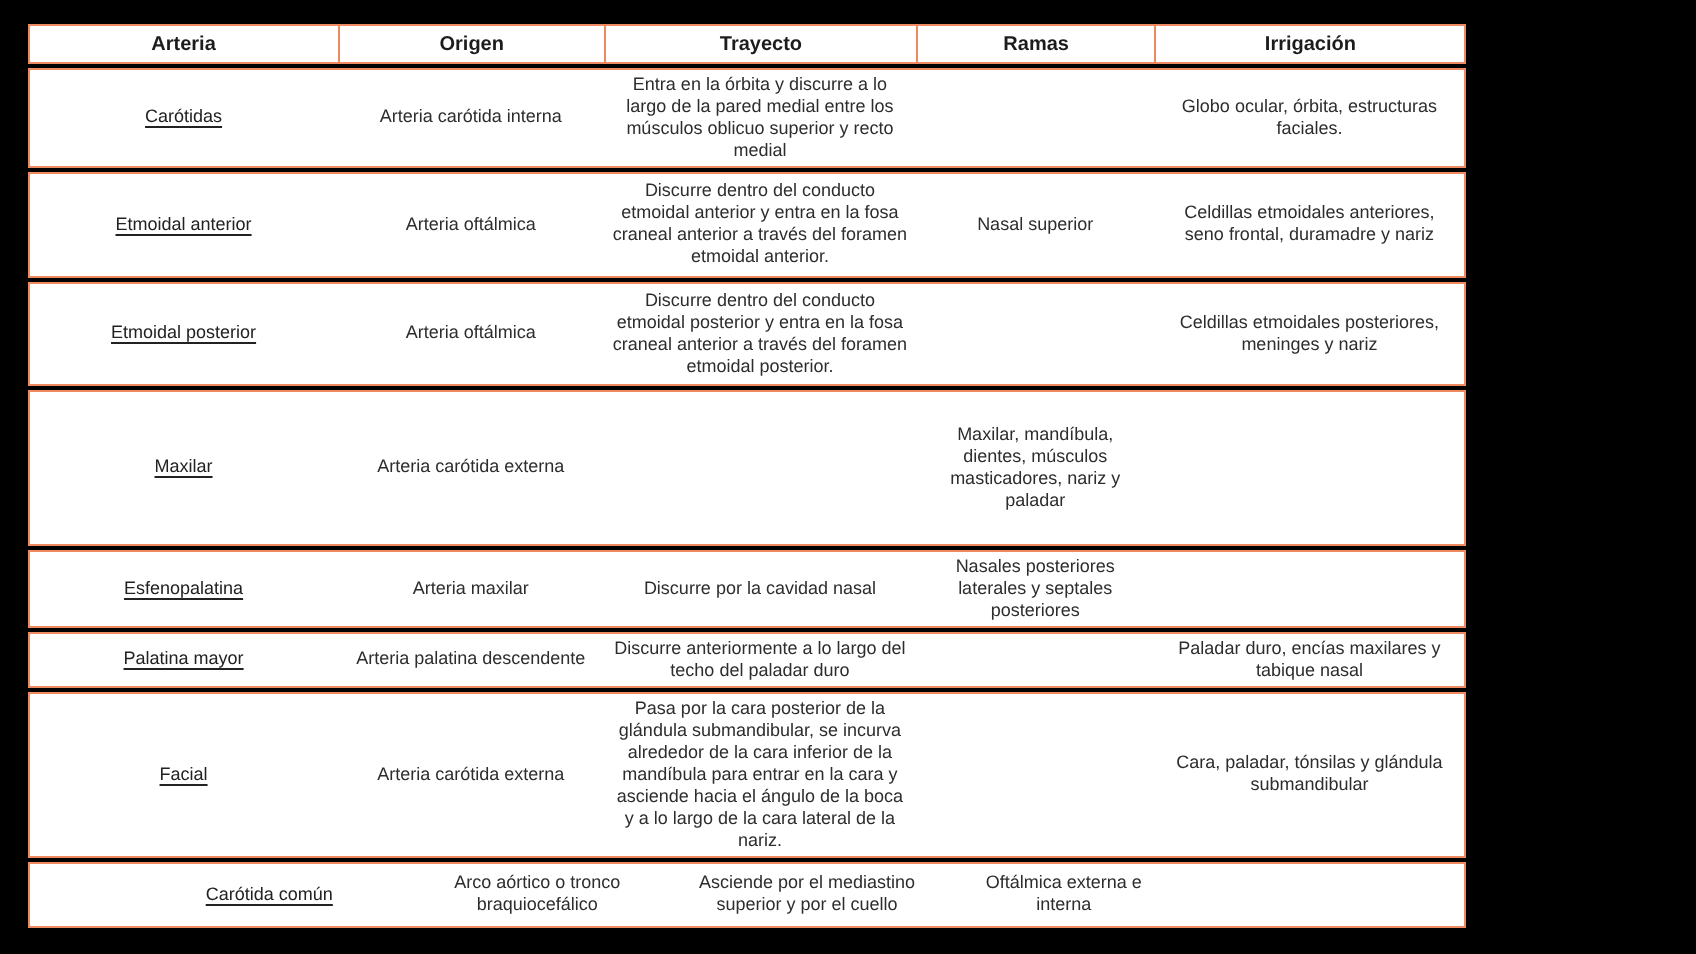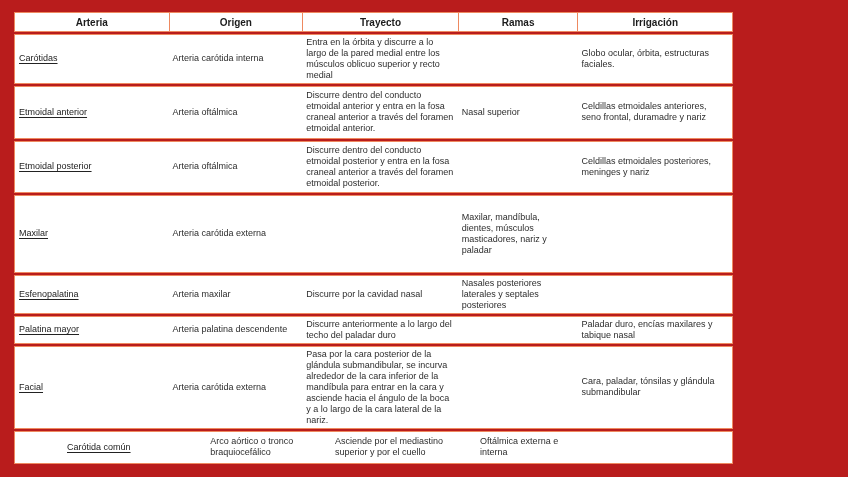--- a/index.html
+++ b/index.html
@@ -2,36 +2,36 @@
 <html><head>
 <meta charset="utf-8">
 <style>
   :root{
     --border:#EE8960;
     --text:#2d2d2d;
   }
   *{ margin:0; padding:0; box-sizing:border-box; }
   body{ background:#fff; font-family:"Liberation Sans", sans-serif; }
   .canvas{
-    position:relative; width:848px; height:477px; background:#b91c1c; overflow:hidden;
+    position:relative; width:848px; height:477px; background:#000000; overflow:hidden;
   }
   .tbl{
     position:absolute; left:14px; top:12px; width:719px;
   }
   .row{
     display:grid;
     grid-template-columns:154fr 134fr 156fr 120fr 155fr;
     border:1.5px solid var(--border);
     margin-bottom:2px;
     align-items:center;
     background:#fff;
   }
   .cell{
     width:100%;
-    text-align:left;
+    text-align:center;
     font-size:9px;
     line-height:1.22;
     color:var(--text);
     padding:2px 4px;
   }
   .hrow{ min-height:20px; align-items:stretch; }
   .hcell{
     display:flex; align-items:center; justify-content:center;
     font-weight:bold; font-size:10px; color:#1c1c1c;
     padding:2px 3px;

